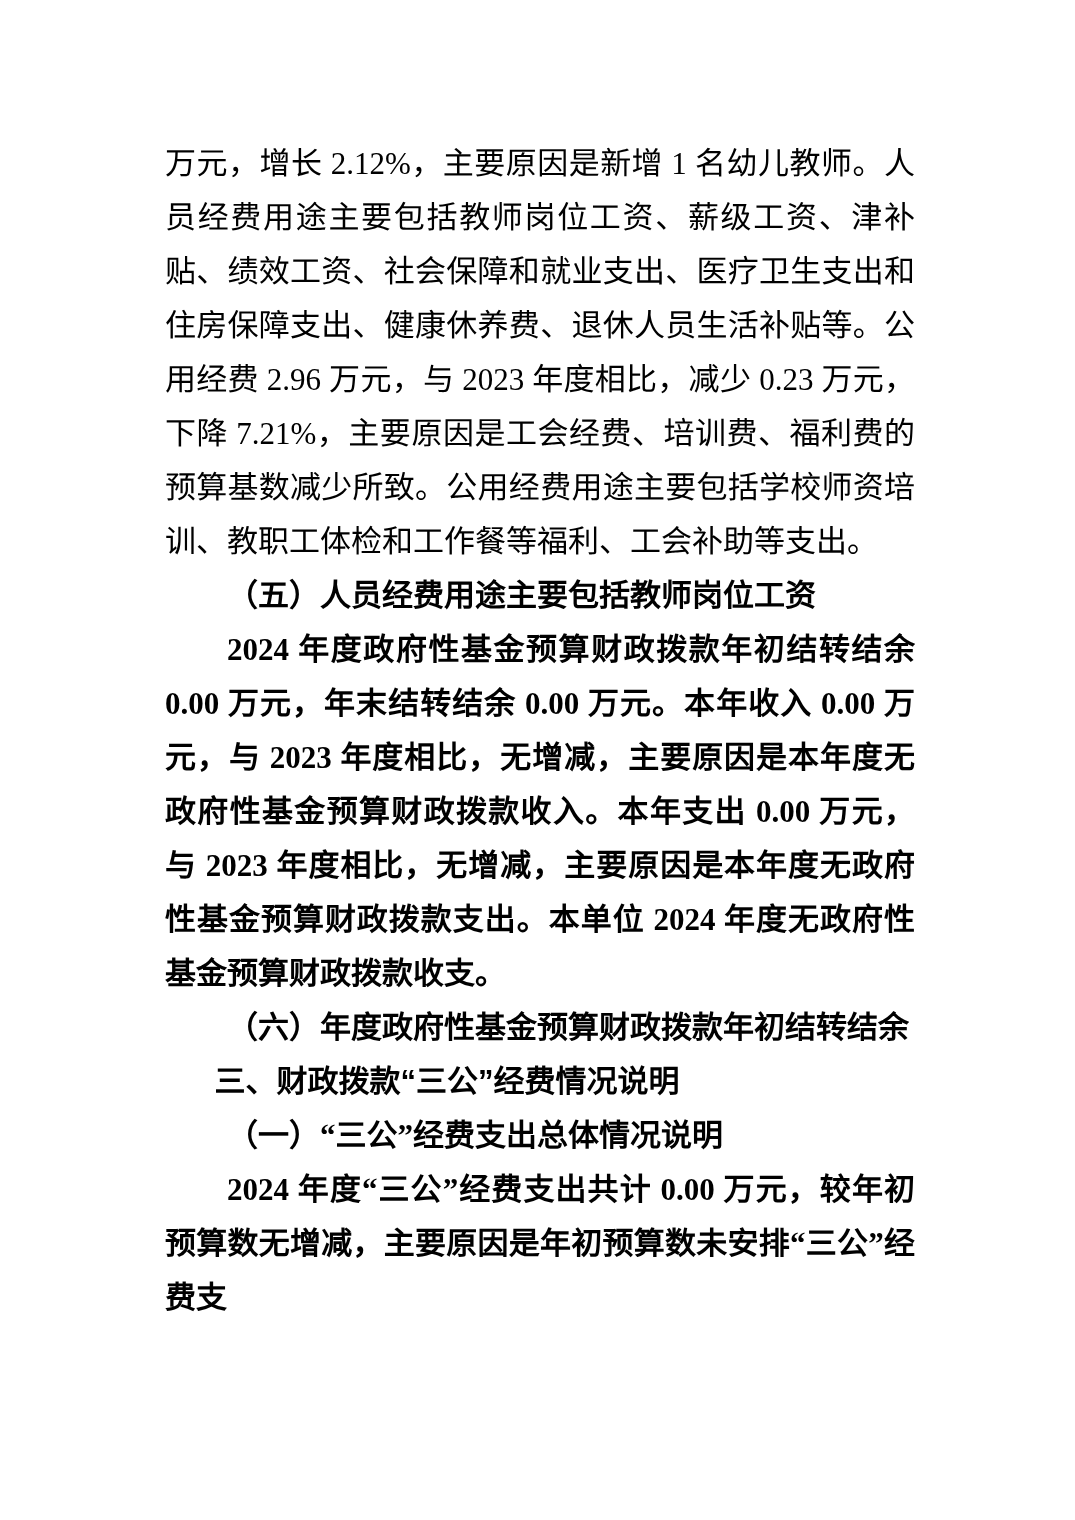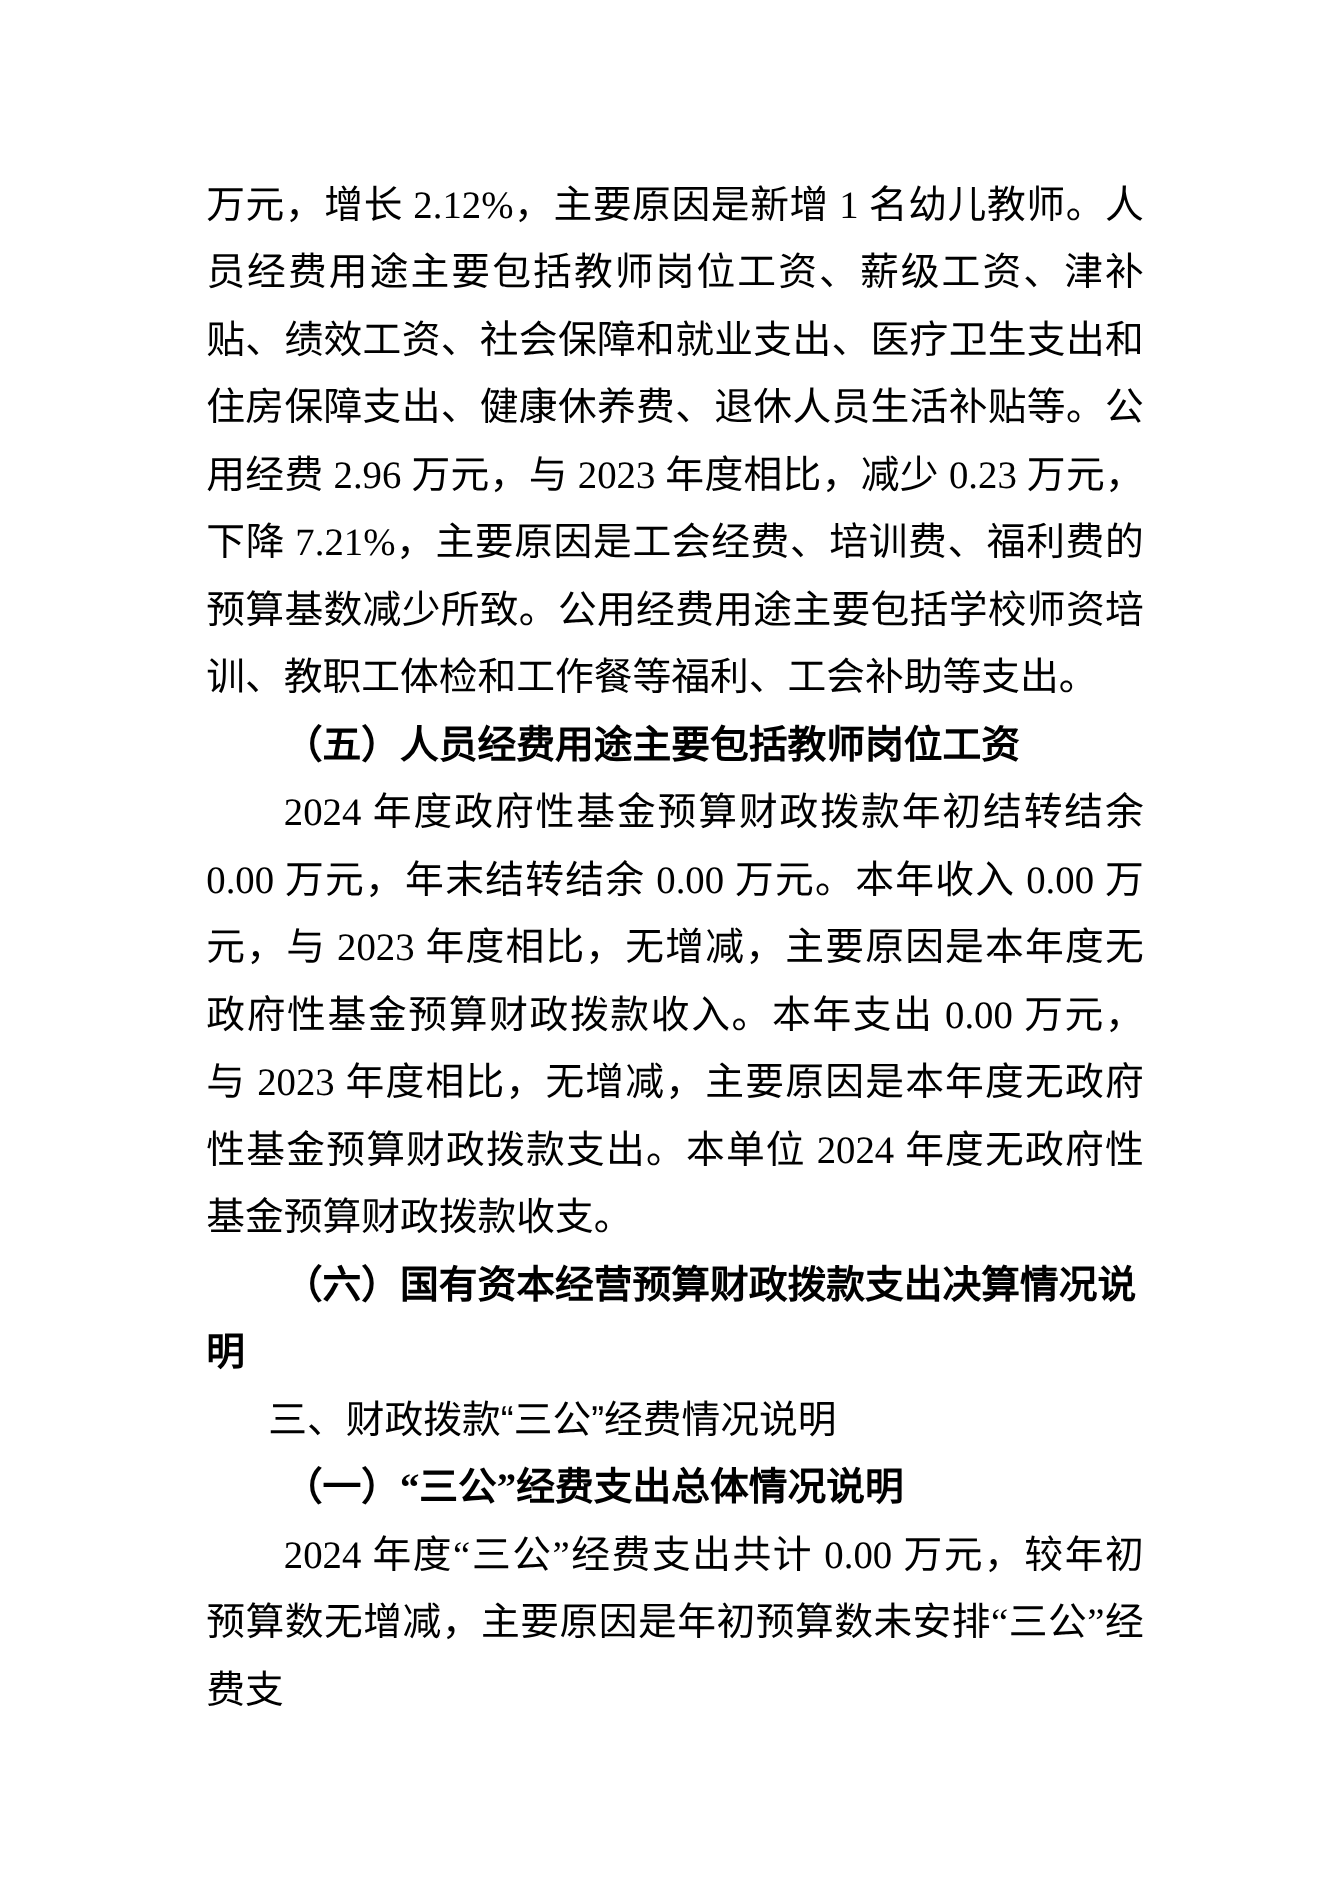--- a/index.html
+++ b/index.html
@@ -30,56 +30,56 @@
   .content p,
   .content h2,
   .content h3 {
     margin: 0;
     padding: 0;
     font-size: 31px;
     line-height: 54px;
   }
   
   .para {
-    font-weight: normal;
+    font-weight: bold;
     text-indent: 2em;
   }
   
   .para-continuation {
     font-weight: normal;
     text-indent: 0;
   }
   
   .heading-kaiti {
     font-family: "Liberation Serif", "DejaVu Serif", serif;
     font-weight: bold;
     text-indent: 2em;
     text-align: left;
   }
   
   .heading-hei {
     font-family: "Liberation Sans", "DejaVu Sans", sans-serif;
-    font-weight: normal;
+    font-weight: bold;
     text-indent: 1.6em;
     text-align: left;
   }
 </style>
 </head>
 <body>
 
 <div class="page">
   <div class="content">
 
     <p class="para-continuation">万元，增长 2.12%，主要原因是新增 1 名幼儿教师。人员经费用途主要包括教师岗位工资、薪级工资、津补贴、绩效工资、社会保障和就业支出、医疗卫生支出和住房保障支出、健康休养费、退休人员生活补贴等。公用经费 2.96 万元，与 2023 年度相比，减少 0.23 万元，下降 7.21%，主要原因是工会经费、培训费、福利费的预算基数减少所致。公用经费用途主要包括学校师资培训、教职工体检和工作餐等福利、工会补助等支出。</p>
 
     <h3 class="heading-kaiti">（五）人员经费用途主要包括教师岗位工资</h3>
 
     <p class="para">2024 年度政府性基金预算财政拨款年初结转结余 0.00 万元，年末结转结余 0.00 万元。本年收入 0.00 万元，与 2023 年度相比，无增减，主要原因是本年度无政府性基金预算财政拨款收入。本年支出 0.00 万元，与 2023 年度相比，无增减，主要原因是本年度无政府性基金预算财政拨款支出。本单位 2024 年度无政府性基金预算财政拨款收支。</p>
 
-    <h3 class="heading-kaiti">（六）国有资本经营预算财政拨款支出决算情况说明</h3>
+    <h3 class="heading-kaiti">（六）年度政府性基金预算财政拨款年初结转结余</h3>
 
 
     <h2 class="heading-hei">三、财政拨款“三公”经费情况说明</h2>
 
     <h3 class="heading-kaiti">（一）“三公”经费支出总体情况说明</h3>
 
     <p class="para">2024 年度“三公”经费支出共计 0.00 万元，较年初预算数无增减，主要原因是年初预算数未安排“三公”经费支</p>
 
   </div>
 </div>

